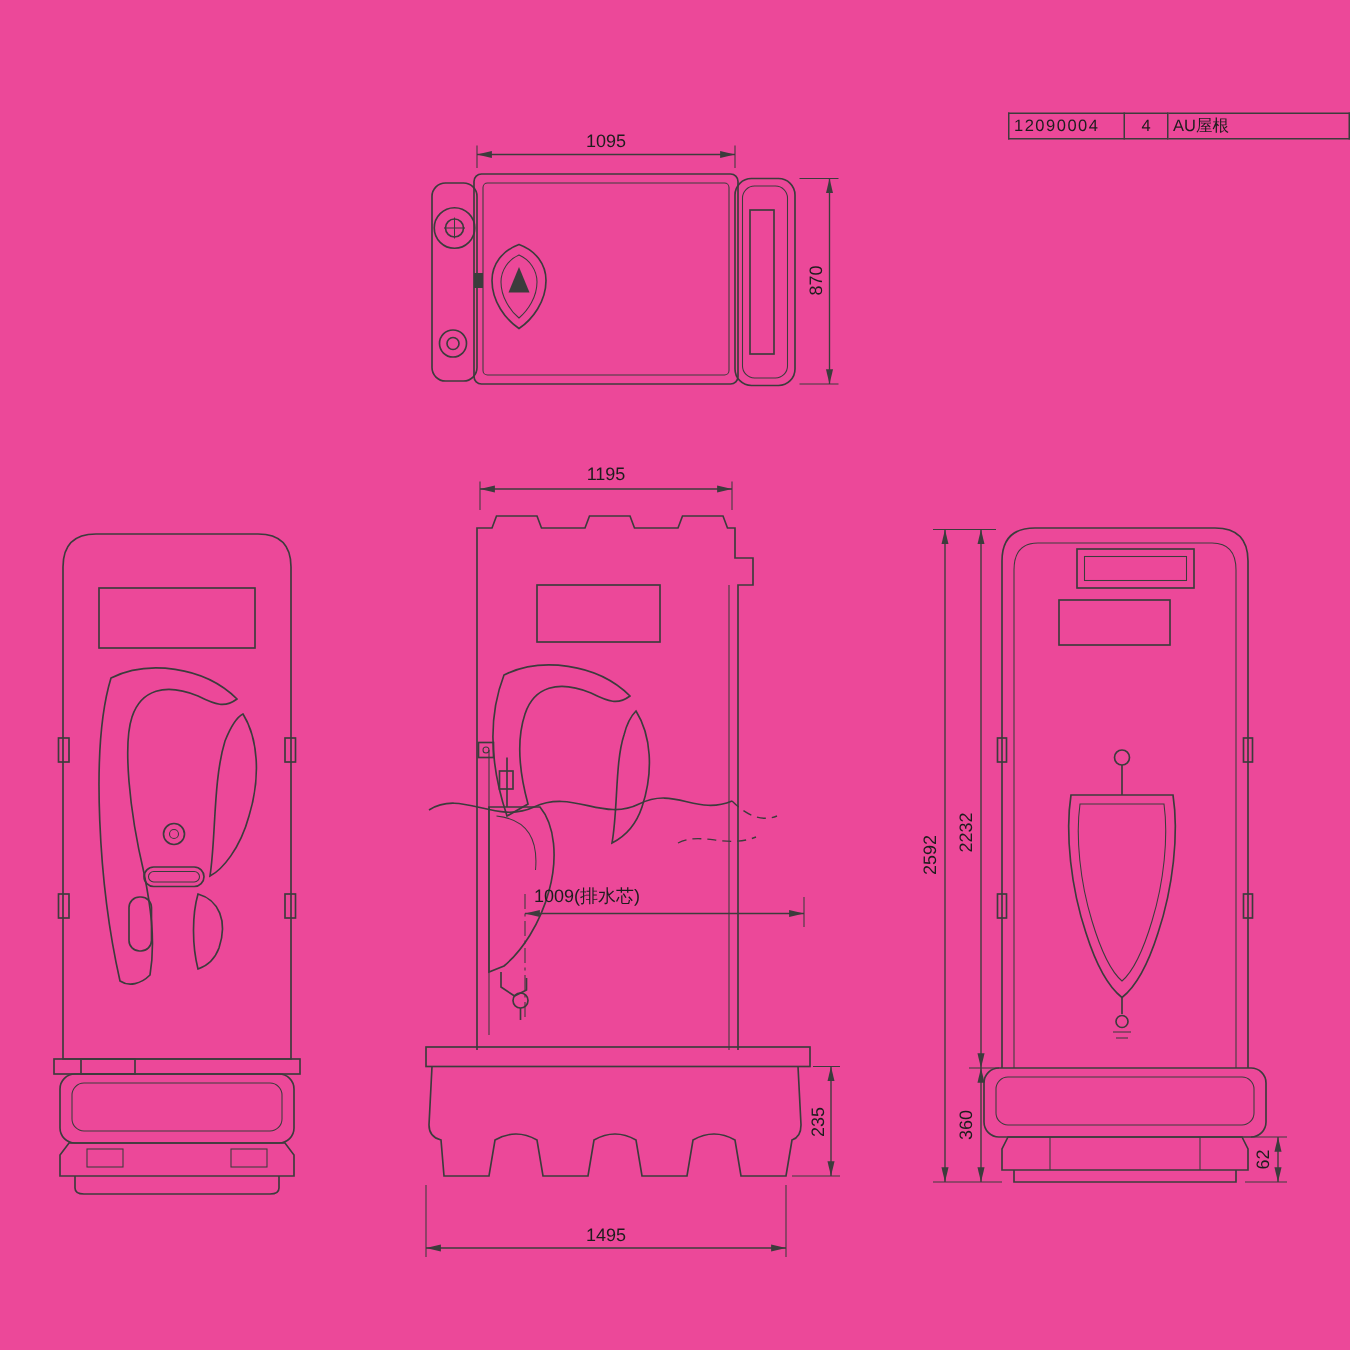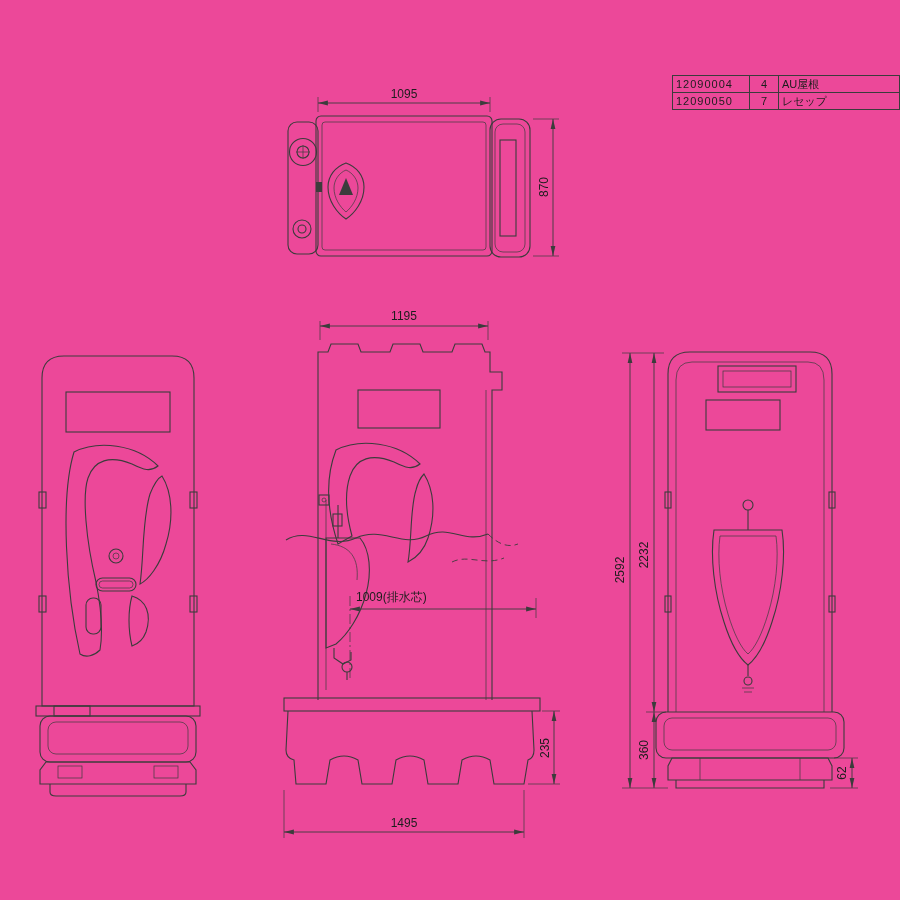--- a/index.html
+++ b/index.html
@@ -214,21 +214,16 @@
   </g>
 </svg>
 
 <table class="parts">
   <tbody>
     <tr>
       <td class="code">12090004</td>
       <td class="no">4</td>
       <td class="nm">AU屋根</td>
     </tr>
-    <tr>
-      <td class="code">12090050</td>
-      <td class="no">7</td>
-      <td class="nm">レセップ</td>
-    </tr>
   </tbody>
 </table>
 
 </div>
 
 </body></html>

